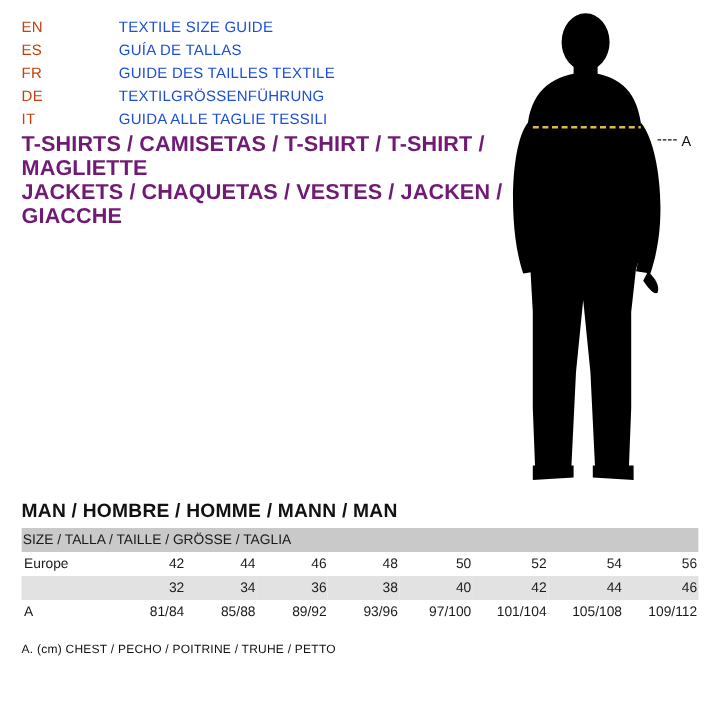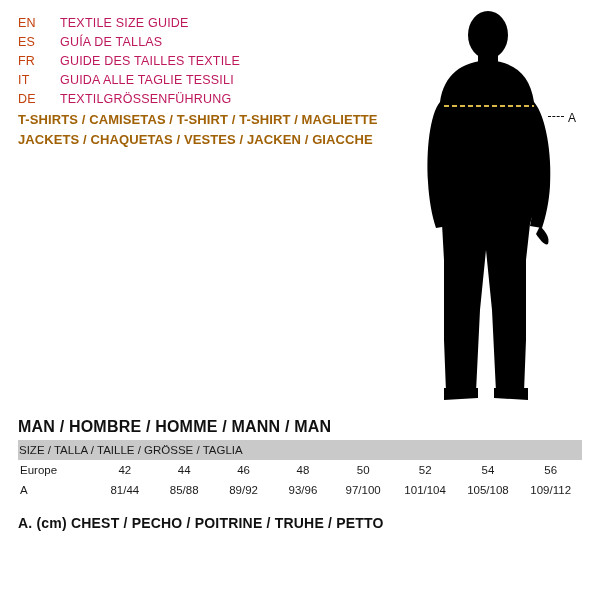--- a/index.html
+++ b/index.html
@@ -34,36 +34,37 @@
     height: 19px;
     font-size: 12.5px;
     letter-spacing: 0.2px;
   }
   .lang-code {
     width: 42px;
     flex: 0 0 42px;
     color: #c2410c;
   }
   .lang-text {
-    color: #be185d;
+    color: #1d4ed8;
+    margin-left: 39px;
   }
 
   
   .cat-block {
     position: absolute;
     left: 18px;
     top: 110px;
     width: 420px;
   }
   .cat-line {
-    font-size: 13px;
+    font-size: 18px;
     font-weight: bold;
     letter-spacing: 0.1px;
     line-height: 20px;
-    color: #a16207;
+    color: #701a75;
   }
 
   
   .figure-wrap {
     position: absolute;
     left: 400px;
     top: 10px;
     width: 200px;
     height: 400px;
   }
@@ -121,31 +122,30 @@
   }
   .row-plain td {
     background: #ffffff;
   }
   .c-label {
     width: 88px;
     padding-left: 2px !important;
   }
   .c-val {
     width: 68px;
-    text-align: center;
+    text-align: right;
   }
 
   .footnote {
     position: absolute;
     left: 18px;
-    top: 515px;
-    font-size: 14px;
+    top: 536px;
+    font-size: 10px;
     letter-spacing: 0.2px;
     color: #111111;
-    font-weight: bold;
   }
 </style>
 </head>
 <body>
 
 <div class="page">
 
   <div class="lang-block">
     <div class="lang-row">
       <span class="lang-code">EN</span>
@@ -153,26 +153,26 @@
     </div>
     <div class="lang-row">
       <span class="lang-code">ES</span>
       <span class="lang-text">GUÍA DE TALLAS</span>
     </div>
     <div class="lang-row">
       <span class="lang-code">FR</span>
       <span class="lang-text">GUIDE DES TAILLES TEXTILE</span>
     </div>
     <div class="lang-row">
+      <span class="lang-code">DE</span>
+      <span class="lang-text">TEXTILGRÖSSENFÜHRUNG</span>
+    </div>
+    <div class="lang-row">
       <span class="lang-code">IT</span>
       <span class="lang-text">GUIDA ALLE TAGLIE TESSILI</span>
-    </div>
-    <div class="lang-row">
-      <span class="lang-code">DE</span>
-      <span class="lang-text">TEXTILGRÖSSENFÜHRUNG</span>
     </div>
   </div>
 
   <div class="cat-block">
     <div class="cat-line">T-SHIRTS / CAMISETAS / T-SHIRT / T-SHIRT / MAGLIETTE</div>
     <div class="cat-line">JACKETS / CHAQUETAS / VESTES / JACKEN / GIACCHE</div>
   </div>
 
   <div class="figure-wrap">
     <svg width="200" height="400" viewBox="0 0 200 400" xmlns="http://www.w3.org/2000/svg" aria-hidden="true">
@@ -239,23 +239,34 @@
         <td class="c-label">Europe</td>
         <td class="c-val">42</td>
         <td class="c-val">44</td>
         <td class="c-val">46</td>
         <td class="c-val">48</td>
         <td class="c-val">50</td>
         <td class="c-val">52</td>
         <td class="c-val">54</td>
         <td class="c-val">56</td>
       </tr>
+      <tr class="row-shade">
+        <td class="c-label"></td>
+        <td class="c-val">32</td>
+        <td class="c-val">34</td>
+        <td class="c-val">36</td>
+        <td class="c-val">38</td>
+        <td class="c-val">40</td>
+        <td class="c-val">42</td>
+        <td class="c-val">44</td>
+        <td class="c-val">46</td>
+      </tr>
       <tr class="row-plain">
         <td class="c-label">A</td>
-        <td class="c-val">81/44</td>
+        <td class="c-val">81/84</td>
         <td class="c-val">85/88</td>
         <td class="c-val">89/92</td>
         <td class="c-val">93/96</td>
         <td class="c-val">97/100</td>
         <td class="c-val">101/104</td>
         <td class="c-val">105/108</td>
         <td class="c-val">109/112</td>
       </tr>
     </tbody>
   </table>

